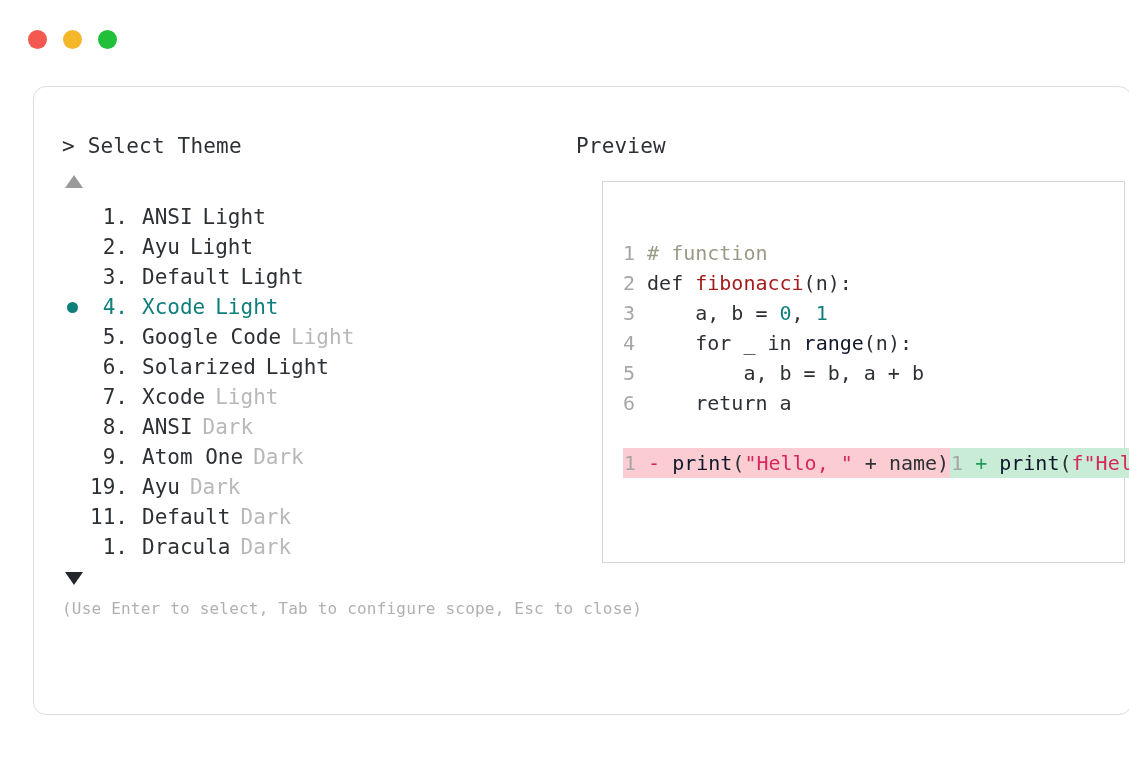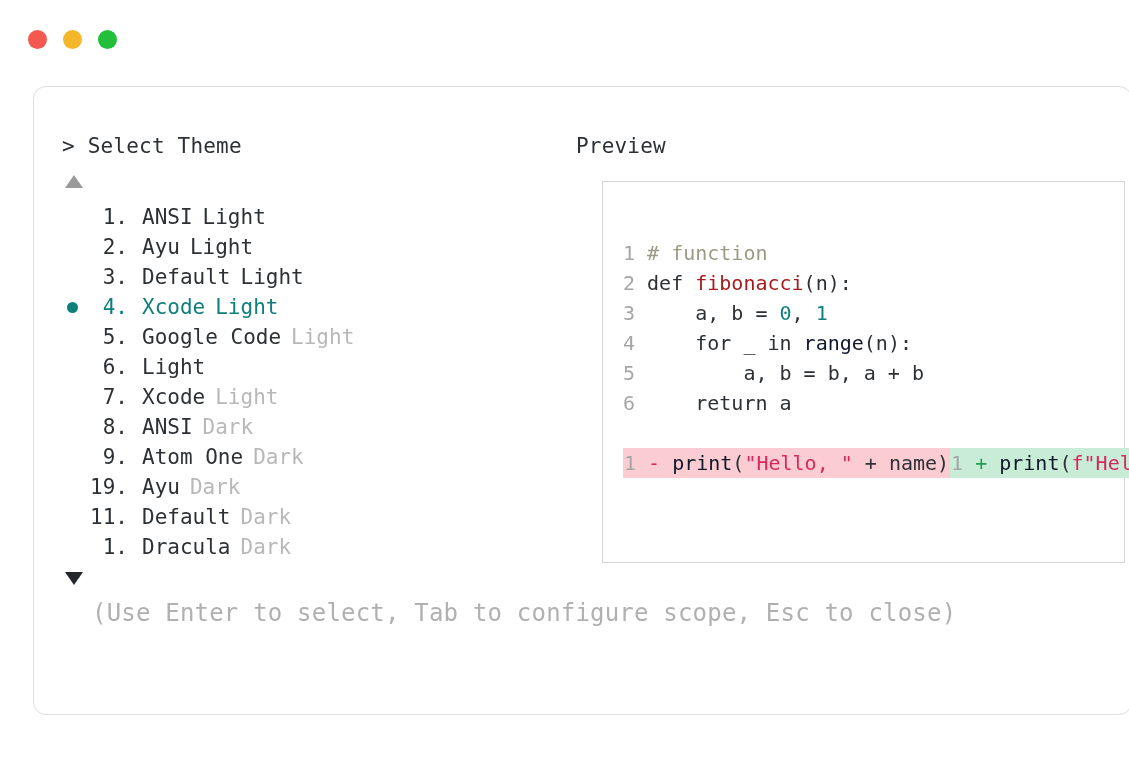--- a/index.html
+++ b/index.html
@@ -139,25 +139,24 @@
   .theme-row.selected .variant { color: #0f7f7c; }
 
   .variant.dim { color: #b8b8b8; }
   .variant.strong { color: #2d3135; }
 
   
   .hint {
     position: absolute;
     left: 28px;
     top: 512px;
-    font-size: 24px;
+    font-size: 16px;
     color: #b0b0b0;
     letter-spacing: 0.2px;
     white-space: pre;
-    margin-left: 30px;
   }
 
   
   .preview-box {
     margin-top: 22px;
     width: 523px;
     height: 382px;
     box-sizing: border-box;
     border: 1.5px solid #d6d6d6;
     background: #ffffff;
@@ -212,21 +211,21 @@
       <div class="panel-title"><span class="chev">&gt;</span> <span>Select Theme</span></div>
 
       <div class="arrow-up"></div>
 
       <div class="theme-list" id="theme-list">
           <div class="theme-row"><span class="bullet-cell"></span><span class="idx">1.</span><span class="tname">ANSI</span><span class="variant strong">Light</span></div>
           <div class="theme-row"><span class="bullet-cell"></span><span class="idx">2.</span><span class="tname">Ayu</span><span class="variant strong">Light</span></div>
           <div class="theme-row"><span class="bullet-cell"></span><span class="idx">3.</span><span class="tname">Default</span><span class="variant strong">Light</span></div>
           <div class="theme-row selected"><span class="bullet-cell"><span class="bullet"></span></span><span class="idx">4.</span><span class="tname">Xcode</span><span class="variant strong">Light</span></div>
           <div class="theme-row"><span class="bullet-cell"></span><span class="idx">5.</span><span class="tname">Google Code</span><span class="variant dim">Light</span></div>
-          <div class="theme-row"><span class="bullet-cell"></span><span class="idx">6.</span><span class="variant strong">Light</span></div>
+          <div class="theme-row"><span class="bullet-cell"></span><span class="idx">6.</span><span class="tname">Solarized</span><span class="variant strong">Light</span></div>
           <div class="theme-row"><span class="bullet-cell"></span><span class="idx">7.</span><span class="tname">Xcode</span><span class="variant dim">Light</span></div>
           <div class="theme-row"><span class="bullet-cell"></span><span class="idx">8.</span><span class="tname">ANSI</span><span class="variant dim">Dark</span></div>
           <div class="theme-row"><span class="bullet-cell"></span><span class="idx">9.</span><span class="tname">Atom One</span><span class="variant dim">Dark</span></div>
           <div class="theme-row"><span class="bullet-cell"></span><span class="idx">19.</span><span class="tname">Ayu</span><span class="variant dim">Dark</span></div>
           <div class="theme-row"><span class="bullet-cell"></span><span class="idx">11.</span><span class="tname">Default</span><span class="variant dim">Dark</span></div>
           <div class="theme-row"><span class="bullet-cell"></span><span class="idx">1.</span><span class="tname">Dracula</span><span class="variant dim">Dark</span></div>
         </div>
 
       <div class="arrow-down"></div>
     </div>

